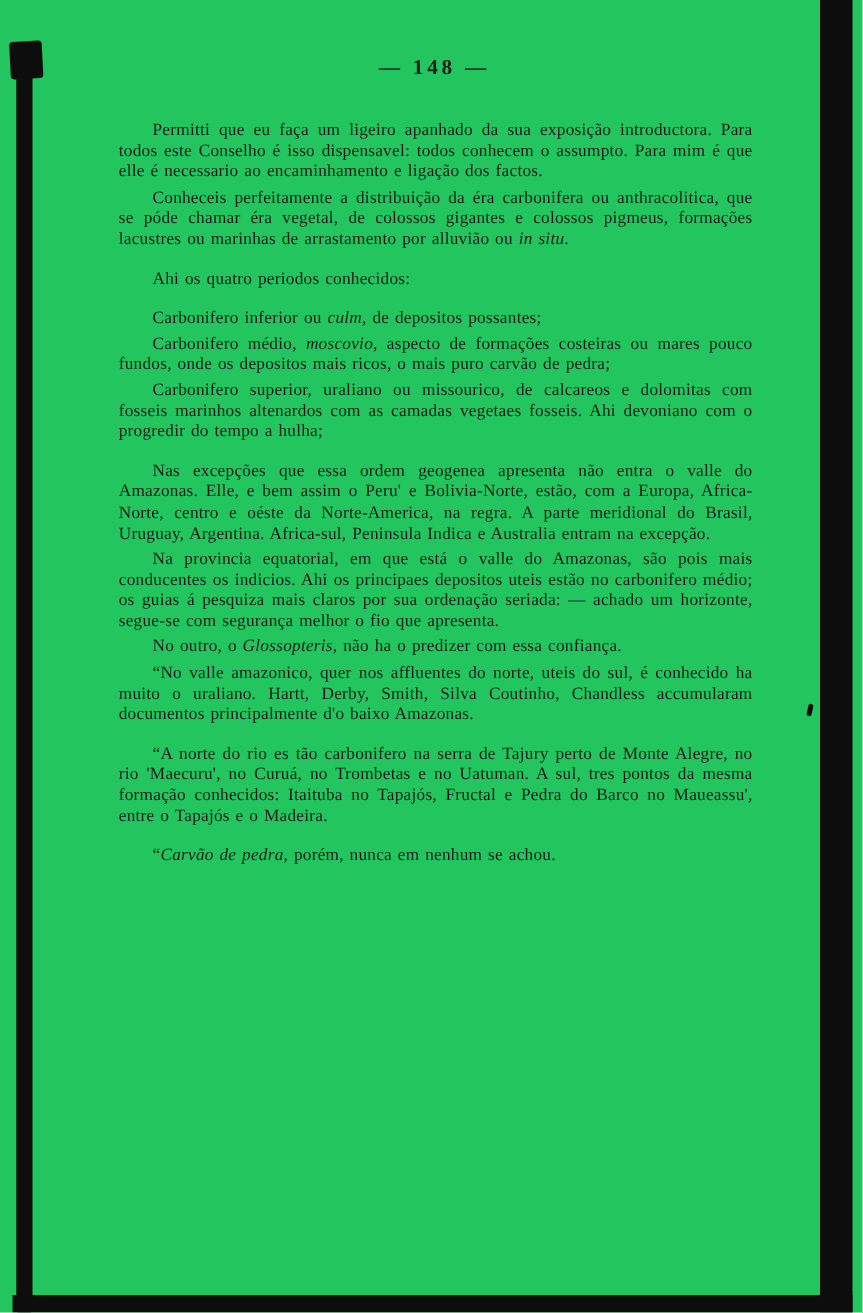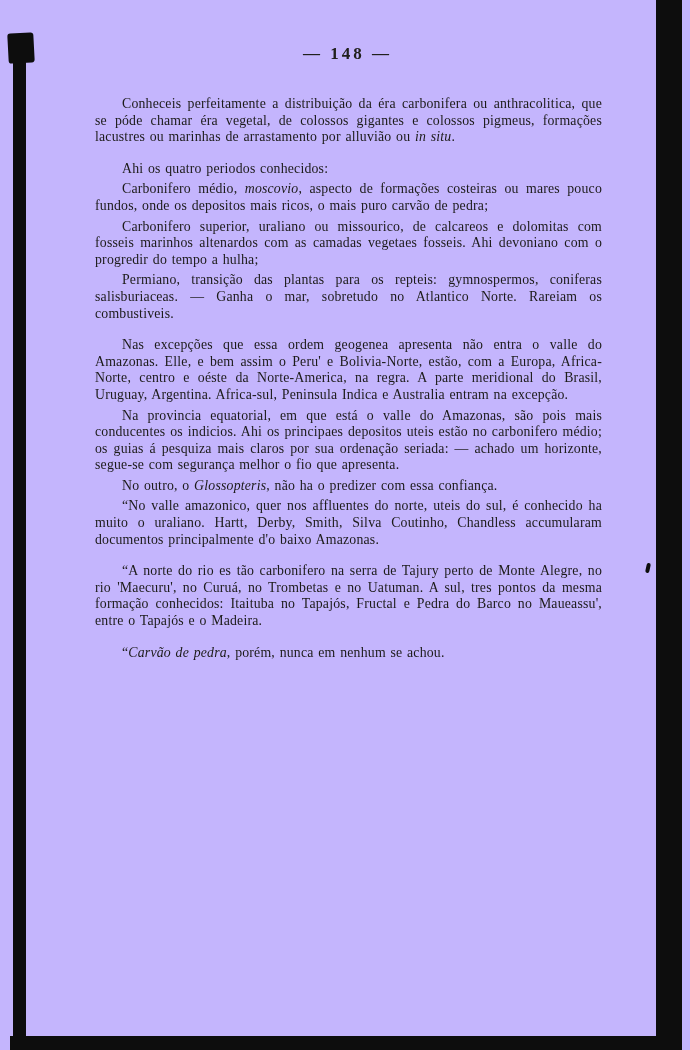--- a/index.html
+++ b/index.html
@@ -7,21 +7,21 @@
     padding: 0;
     background: #f4f1ea;
     width: 690px;
     height: 1050px;
     overflow: hidden;
   }
   .scan {
     position: relative;
     width: 690px;
     height: 1050px;
-    background: #c4b5fd;
+    background: #22c55e;
     font-family: "Liberation Serif", "DejaVu Serif", serif;
     color: #1c1b19;
   }
   
   .artifact { position: absolute; background: #0d0d0d; }
   .left-bar   { left: 13px;  top: 38px;  width: 13px;  height: 1012px; border-radius: 2px; }
   .corner-blob{ left: 8px;   top: 33px;  width: 26px;  height: 30px;  border-radius: 3px; transform: rotate(-3deg); }
   .right-bar  { left: 656px; top: 0;     width: 26px;  height: 1050px; }
   .bottom-bar { left: 10px;  top: 1036px; width: 672px; height: 14px; }
   .speck      { left: 646px; top: 563px; width: 4px;   height: 10px; border-radius: 2px; transform: rotate(12deg); }
@@ -66,25 +66,26 @@
 <div class="scan">
   <div class="artifact corner-blob"></div>
   <div class="artifact left-bar"></div>
   <div class="artifact right-bar"></div>
   <div class="artifact bottom-bar"></div>
   <div class="artifact speck"></div>
 
   <div class="page-number">— 148 —</div>
 
   <div class="text-column" id="paragraphs">
+      <p class="para"><span>Permitti que eu faça um ligeiro apanhado da sua exposição introductora. Para todos este Conselho é isso dispensavel: todos conhecem o assumpto. Para mim é que elle é necessario ao encaminhamento e ligação dos factos.</span></p>
       <p class="para"><span>Conheceis perfeitamente a distribuição da éra carbonifera ou anthracolitica, que se póde chamar éra vegetal, de colossos gigantes e colossos pigmeus, formações lacustres ou marinhas de arrastamento por alluvião ou </span><em>in situ</em><span>.</span></p>
       <p class="para spaced"><span>Ahi os quatro periodos conhecidos:</span></p>
+      <p class="para spaced"><span>Carbonifero inferior ou </span><em>culm</em><span>, de depositos possantes;</span></p>
       <p class="para"><span>Carbonifero médio, </span><em>moscovio</em><span>, aspecto de formações costeiras ou mares pouco fundos, onde os depositos mais ricos, o mais puro carvão de pedra;</span></p>
       <p class="para"><span>Carbonifero superior, uraliano ou missourico, de calcareos e dolomitas com fosseis marinhos altenardos com as camadas vegetaes fosseis. Ahi devoniano com o progredir do tempo a hulha;</span></p>
-      <p class="para"><span>Permiano, transição das plantas para os repteis: gymnospermos, coniferas salisburiaceas. — Ganha o mar, sobretudo no Atlantico Norte. Rareiam os combustiveis.</span></p>
       <p class="para spaced"><span>Nas excepções que essa ordem geogenea apresenta não entra o valle do Amazonas. Elle, e bem assim o Peru' e Bolivia-Norte, estão, com a Europa, Africa-Norte, centro e oéste da Norte-America, na regra. A parte meridional do Brasil, Uruguay, Argentina. Africa-sul, Peninsula Indica e Australia entram na excepção.</span></p>
       <p class="para"><span>Na provincia equatorial, em que está o valle do Amazonas, são pois mais conducentes os indicios. Ahi os principaes depositos uteis estão no carbonifero médio; os guias á pesquiza mais claros por sua ordenação seriada: — achado um horizonte, segue-se com segurança melhor o fio que apresenta.</span></p>
       <p class="para"><span>No outro, o </span><em>Glossopteris</em><span>, não ha o predizer com essa confiança.</span></p>
       <p class="para"><span>“No valle amazonico, quer nos affluentes do norte, uteis do sul, é conhecido ha muito o uraliano. Hartt, Derby, Smith, Silva Coutinho, Chandless accumularam documentos principalmente d'o baixo Amazonas.</span></p>
       <p class="para spaced"><span>“A norte do rio es tão carbonifero na serra de Tajury perto de Monte Alegre, no rio 'Maecuru', no Curuá, no Trombetas e no Uatuman. A sul, tres pontos da mesma formação conhecidos: Itaituba no Tapajós, Fructal e Pedra do Barco no Maueassu', entre o Tapajós e o Madeira.</span></p>
       <p class="para spaced"><span>“</span><em>Carvão de pedra</em><span>, porém, nunca em nenhum se achou.</span></p>
     </div>
 </div>
 
 </body></html>

